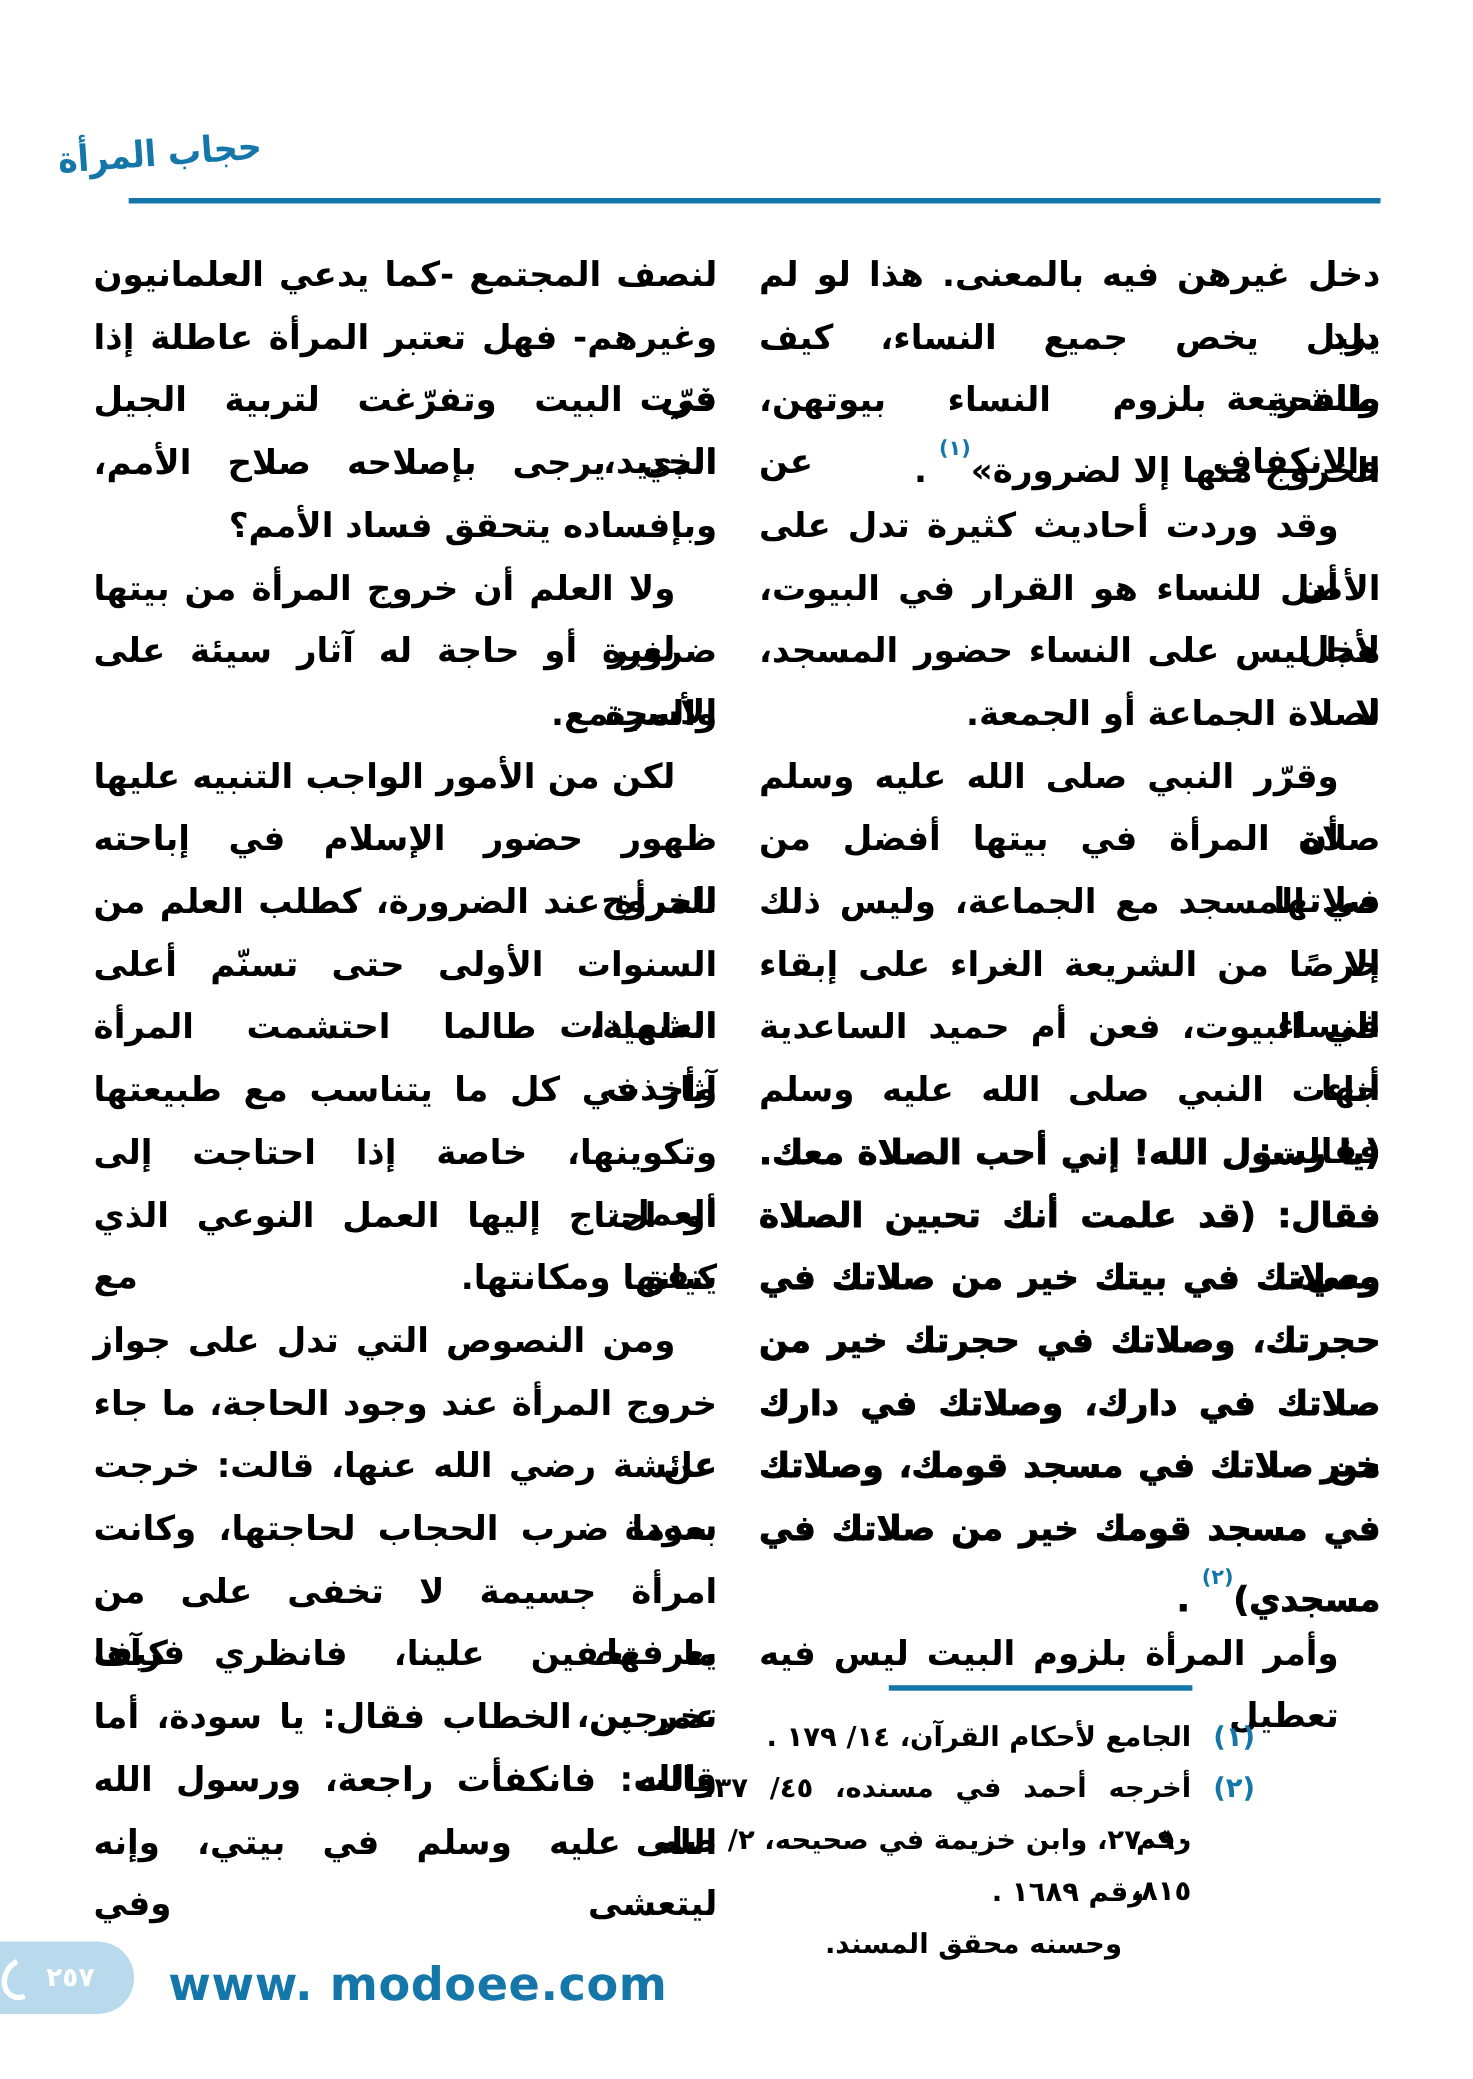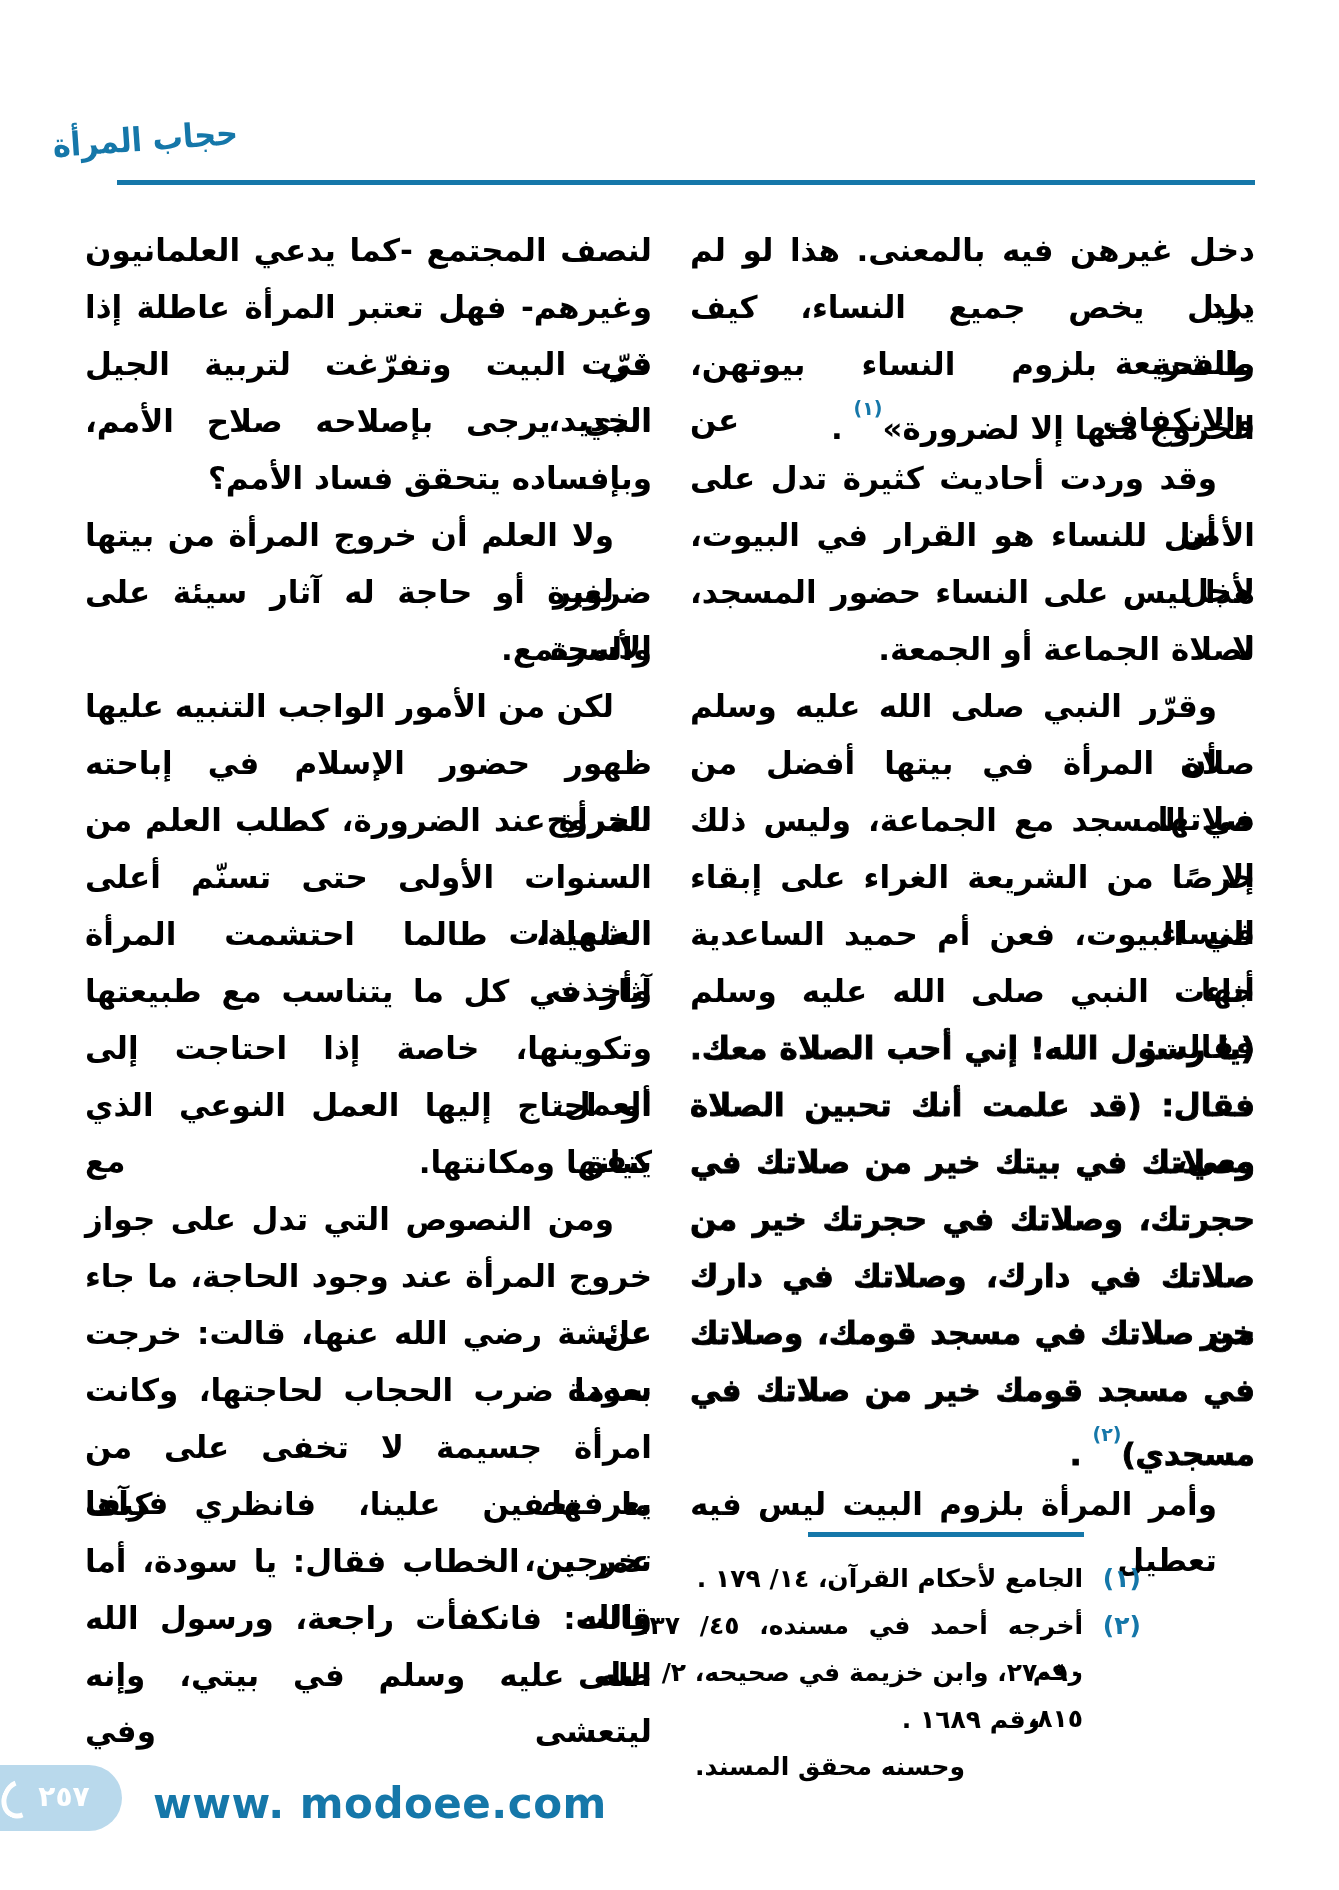--- a/index.html
+++ b/index.html
@@ -42,37 +42,37 @@
   .fn-block{
     position:absolute;left:640px;top:1556px;width:505px;direction:rtl;
     font-size:25px;font-weight:bold;
   }
   .fn-line{
     position:relative;padding-right:62px;height:47px;line-height:46px;
     text-align:right;
   }
   .fn-line.justify{text-align:justify;text-align-last:justify;text-justify:inter-word;}
   .fn-line.ind1{padding-right:105px;}
-  .fn-line.ind2{padding-right:125px;text-align:center;}
+  .fn-line.ind2{padding-right:125px;}
   .fn-marker{
     position:absolute;right:4px;top:0;color:#1577a9;letter-spacing:1px;
   }
   
   .pill{
     position:absolute;left:0;top:1765px;width:122px;height:66px;
     background:#b9d9ec;border-radius:0 33px 33px 0;
   }
   .pill::before{
     content:"";position:absolute;left:2px;top:14px;width:24px;height:30px;
     border:5px solid #ffffff;border-color:transparent transparent #ffffff #ffffff;
     border-radius:50%;transform:rotate(25deg);
   }
   .pagenum{
     position:absolute;left:24px;top:0;width:80px;height:66px;line-height:64px;
-    color:#ffffff;font-size:28px;font-weight:bold;text-align:center;
+    color:#ffffff;font-size:24px;font-weight:bold;text-align:center;
     letter-spacing:5px;direction:rtl;
   }
   .site{
     position:absolute;left:153px;top:1779px;color:#1577a9;font-size:42px;
     font-weight:bold;letter-spacing:.5px;text-decoration:none;direction:ltr;
   }
 </style>
 </head>
 <body>
 

